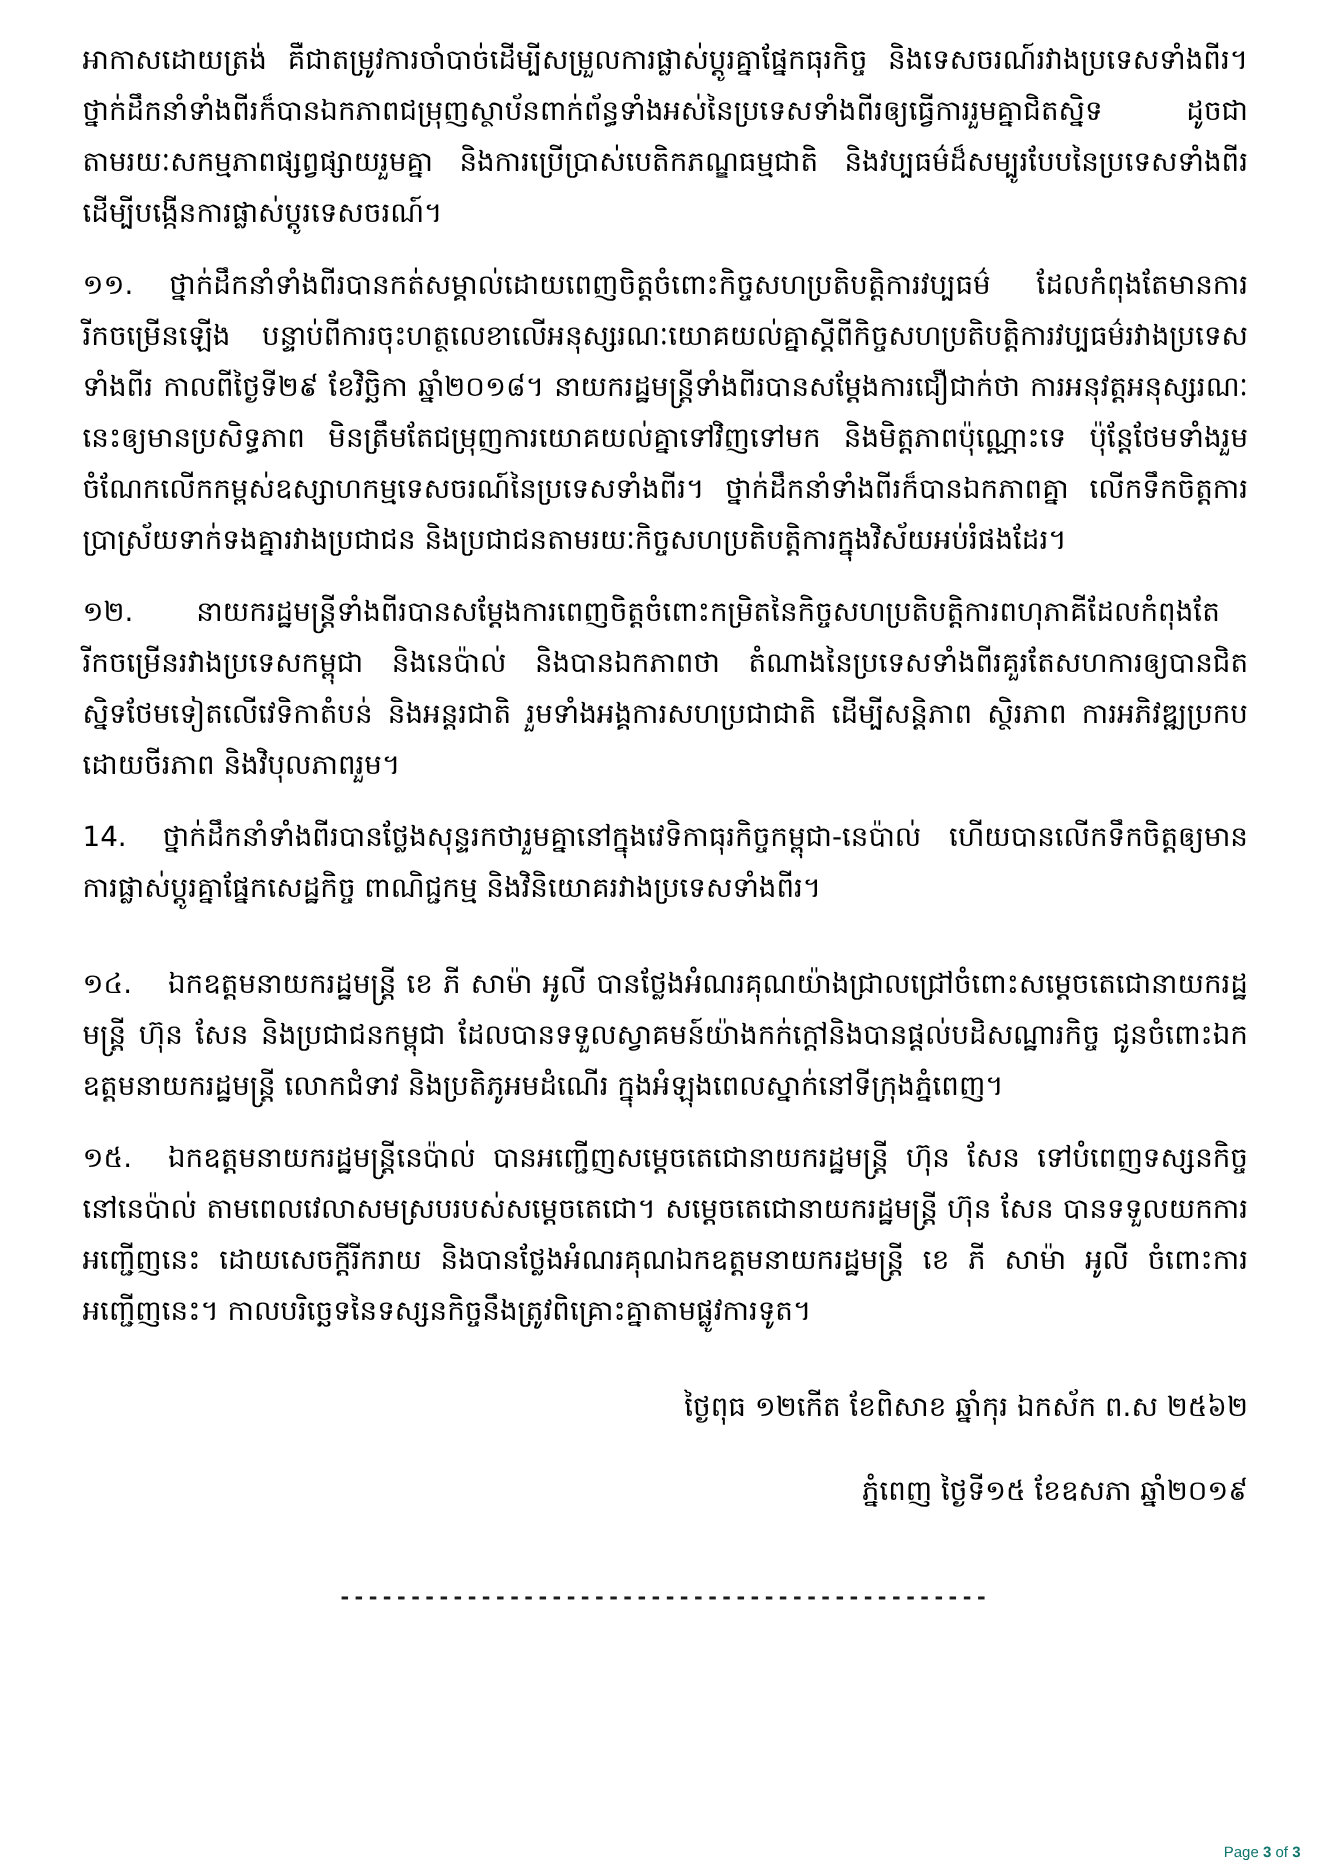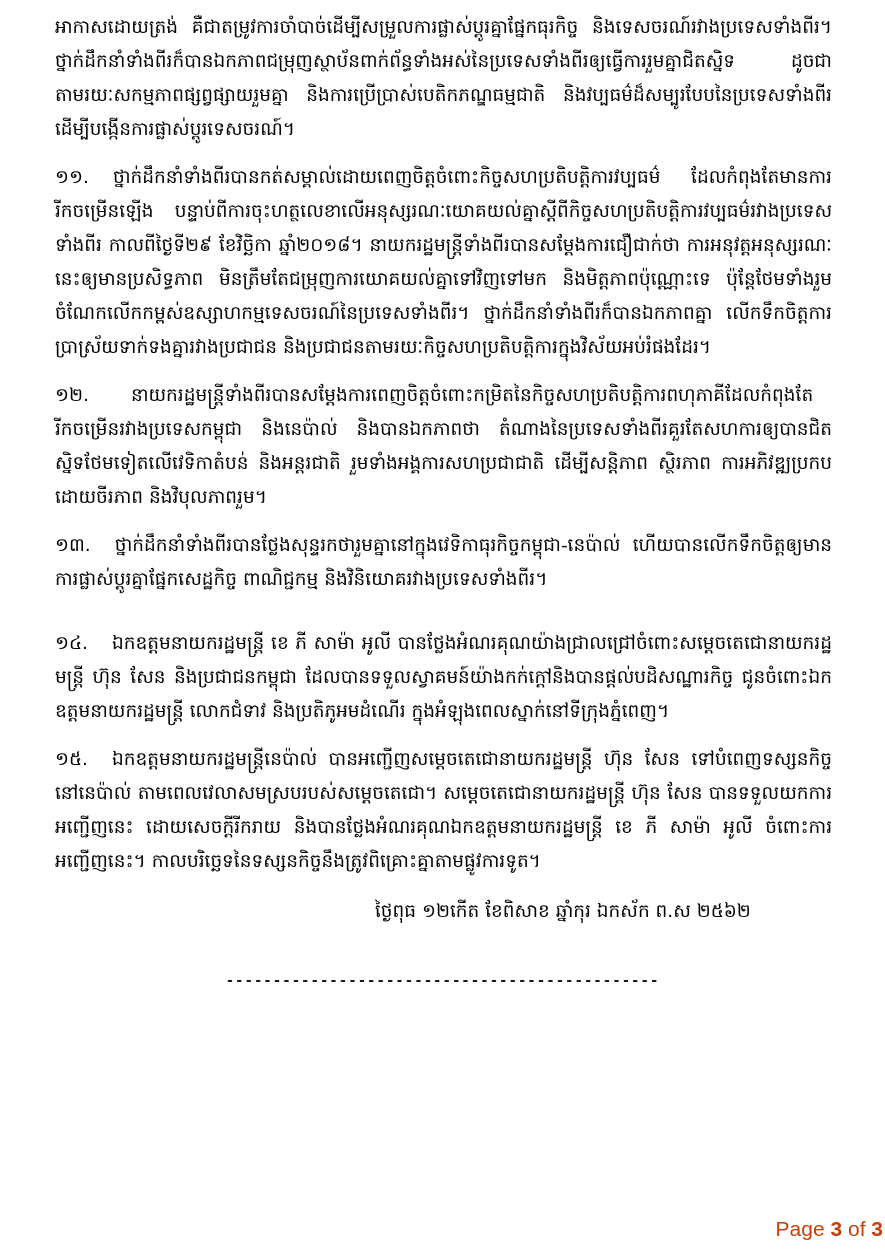--- a/index.html
+++ b/index.html
@@ -16,82 +16,83 @@
     position: relative;
     background: #ffffff;
   }
   .doc-content {
     padding: 10px 53px 0 55px;
     font-size: 18.5px;
     line-height: 34px;
     text-align: justify;
   }
   .para {
-    margin: 0 0 14px 0;
+    margin: 14px 0 14px 0;
   }
   
   .para:nth-child(5) { margin-top: 30px; }
   .para-number {
     font-weight: normal;
   }
   .num-gap {
     display: inline-block;
     width: 24px;
   }
   .para:nth-child(3) .num-gap { width: 42px; }
   .seg.bold { font-weight: normal; }
   .date-block {
     margin-left: 375px;
     width: 457px;
-    text-align: left;
+    text-align: right;
     font-size: 18.5px;
     line-height: 34px;
-    margin-top: 16px;
+    margin-top: 30px;
   }
   .date-line { margin: 0 0 22px 0; }
   .separator-row {
     width: 100%;
     text-align: center;
     margin-top: 42px;
   }
   .separator-dashes {
     font-family: "DejaVu Sans Mono", monospace;
     font-weight: bold;
     font-size: 14px;
     letter-spacing: 1px;
     color: #1a1a1a;
     white-space: nowrap;
   }
   .page-footer {
     position: absolute;
-    right: 2px;
+    right: 18px;
     bottom: 8px;
     font-family: "Liberation Sans", sans-serif;
-    font-size: 21px;
-    color: #c2410c;
+    font-size: 10px;
+    color: #0f766e;
   }
   .page-footer .b { font-weight: bold; }
 </style>
 </head>
 <body>
 
 <div class="doc-page">
 
   <div class="doc-content">
 
   <p class="para"><span class="seg">អាកាសដោយត្រង់ គឺជាតម្រូវការចាំបាច់ដើម្បីសម្រួលការផ្លាស់ប្តូរគ្នាផ្នែកធុរកិច្ច និងទេសចរណ៍រវាងប្រទេសទាំងពីរ។ ថ្នាក់ដឹកនាំទាំងពីរក៏បានឯកភាពជម្រុញស្ថាប័នពាក់ព័ន្ធទាំងអស់នៃប្រទេសទាំងពីរឲ្យធ្វើការរួមគ្នាជិតស្និទ ដូចជាតាមរយៈសកម្មភាពផ្សព្វផ្សាយរួមគ្នា និងការប្រើប្រាស់បេតិកភណ្ឌធម្មជាតិ និងវប្បធម៌ដ៏សម្បូរបែបនៃប្រទេសទាំងពីរ ដើម្បីបង្កើនការផ្លាស់ប្តូរទេសចរណ៍។</span></p>
       <p class="para"><span class="para-number">១១.</span><span class="num-gap"></span><span class="seg">ថ្នាក់ដឹកនាំទាំងពីរបានកត់សម្គាល់ដោយពេញចិត្តចំពោះកិច្ចសហប្រតិបត្តិការវប្បធម៌ ដែលកំពុងតែមានការរីកចម្រើនឡើង បន្ទាប់ពីការចុះហត្ថលេខាលើអនុស្សរណៈយោគយល់គ្នាស្តីពីកិច្ចសហប្រតិបត្តិការវប្បធម៌រវាងប្រទេសទាំងពីរ កាលពីថ្ងៃទី២៩ ខែវិច្ឆិកា ឆ្នាំ២០១៨។ នាយករដ្ឋមន្ត្រីទាំងពីរបានសម្តែងការជឿជាក់ថា ការអនុវត្តអនុស្សរណៈនេះឲ្យមានប្រសិទ្ធភាព មិនត្រឹមតែជម្រុញការយោគយល់គ្នាទៅវិញទៅមក និងមិត្តភាពប៉ុណ្ណោះទេ ប៉ុន្តែថែមទាំងរួមចំណែកលើកកម្ពស់ឧស្សាហកម្មទេសចរណ៍នៃប្រទេសទាំងពីរ។ ថ្នាក់ដឹកនាំទាំងពីរក៏បានឯកភាពគ្នា លើកទឹកចិត្តការប្រាស្រ័យទាក់ទងគ្នារវាងប្រជាជន និងប្រជាជនតាមរយៈកិច្ចសហប្រតិបត្តិការក្នុងវិស័យអប់រំផងដែរ។</span></p>
       <p class="para"><span class="para-number">១២.</span><span class="num-gap"></span><span class="seg">នាយករដ្ឋមន្ត្រីទាំងពីរបានសម្តែងការពេញចិត្តចំពោះកម្រិតនៃកិច្ចសហប្រតិបត្តិការពហុភាគីដែលកំពុងតែរីកចម្រើនរវាងប្រទេសកម្ពុជា និងនេប៉ាល់ និងបានឯកភាពថា តំណាងនៃប្រទេសទាំងពីរគួរតែសហការឲ្យបានជិតស្និទថែមទៀតលើវេទិកាតំបន់ និងអន្តរជាតិ រួមទាំងអង្គការសហប្រជាជាតិ ដើម្បីសន្តិភាព ស្ថិរភាព ការអភិវឌ្ឍប្រកបដោយចីរភាព និងវិបុលភាពរួម។</span></p>
-      <p class="para"><span class="para-number">១៣.</span><span class="num-gap"></span><span class="seg">ថ្នាក់ដឹកនាំទាំងពីរបានថ្លែងសុន្ទរកថារួមគ្នានៅក្នុងវេទិកាធុរកិច្ចកម្ពុជា-នេប៉ាល់ ហើយបានលើកទឹកចិត្តឲ្យមានការផ្លាស់ប្តូរគ្នាផ្នែកសេដ្ឋកិច្ច ពាណិជ្ជកម្ម និងវិនិយោគរវាងប្រទេសទាំងពីរ។</span></p>
+      <p class="para"><span class="para-number">14.</span><span class="num-gap"></span><span class="seg">ថ្នាក់ដឹកនាំទាំងពីរបានថ្លែងសុន្ទរកថារួមគ្នានៅក្នុងវេទិកាធុរកិច្ចកម្ពុជា-នេប៉ាល់ ហើយបានលើកទឹកចិត្តឲ្យមានការផ្លាស់ប្តូរគ្នាផ្នែកសេដ្ឋកិច្ច ពាណិជ្ជកម្ម និងវិនិយោគរវាងប្រទេសទាំងពីរ។</span></p>
       <p class="para"><span class="para-number">១៤.</span><span class="num-gap"></span><span class="seg">ឯកឧត្តមនាយករដ្ឋមន្ត្រី </span><span class="seg bold">ខេ ភី សាម៉ា អូលី</span><span class="seg"> បានថ្លែងអំណរគុណយ៉ាងជ្រាលជ្រៅចំពោះ</span><span class="seg bold">សម្តេចតេជោនាយករដ្ឋមន្ត្រី ហ៊ុន សែន</span><span class="seg"> និងប្រជាជន</span><span class="seg bold">កម្ពុជា</span><span class="seg"> ដែលបានទទួលស្វាគមន៍យ៉ាងកក់ក្តៅនិងបានផ្តល់បដិសណ្ឋារកិច្ច ជូនចំពោះឯកឧត្តមនាយករដ្ឋមន្ត្រី លោកជំទាវ និងប្រតិភូអមដំណើរ ក្នុងអំឡុងពេលស្នាក់នៅទីក្រុងភ្នំពេញ។</span></p>
       <p class="para"><span class="para-number">១៥.</span><span class="num-gap"></span><span class="seg">ឯកឧត្តមនាយករដ្ឋមន្ត្រីនេប៉ាល់ បានអញ្ជើញ</span><span class="seg bold">សម្តេចតេជោនាយករដ្ឋមន្ត្រី ហ៊ុន សែន</span><span class="seg"> ទៅបំពេញទស្សនកិច្ចនៅនេប៉ាល់ តាមពេលវេលាសមស្របរបស់</span><span class="seg bold">សម្តេចតេជោ។ សម្តេចតេជោនាយករដ្ឋមន្ត្រី ហ៊ុន សែន</span><span class="seg"> បានទទួលយកការអញ្ជើញនេះ ដោយសេចក្តីរីករាយ និងបានថ្លែងអំណរគុណ</span><span class="seg bold">ឯកឧត្តមនាយករដ្ឋមន្ត្រី ខេ ភី សាម៉ា អូលី</span><span class="seg"> ចំពោះការអញ្ជើញនេះ។ កាលបរិច្ឆេទនៃទស្សនកិច្ចនឹងត្រូវពិគ្រោះគ្នាតាមផ្លូវការទូត។</span></p>
     </div>
 
   <div class="date-block">
     <div class="date-line">ថ្ងៃពុធ ១២កើត ខែពិសាខ ឆ្នាំកុរ ឯកស័ក ព.ស ២៥៦២</div>
+    <div class="date-line">ភ្នំពេញ ថ្ងៃទី១៥ ខែឧសភា ឆ្នាំ២០១៩</div>
   </div>
 
   <div class="separator-row">
     <span class="separator-dashes">----------------------------------------------</span>
   </div>
 
   <div class="page-footer">
     <span>Page</span>
     <span class="b">3</span>
     <span>of</span>

